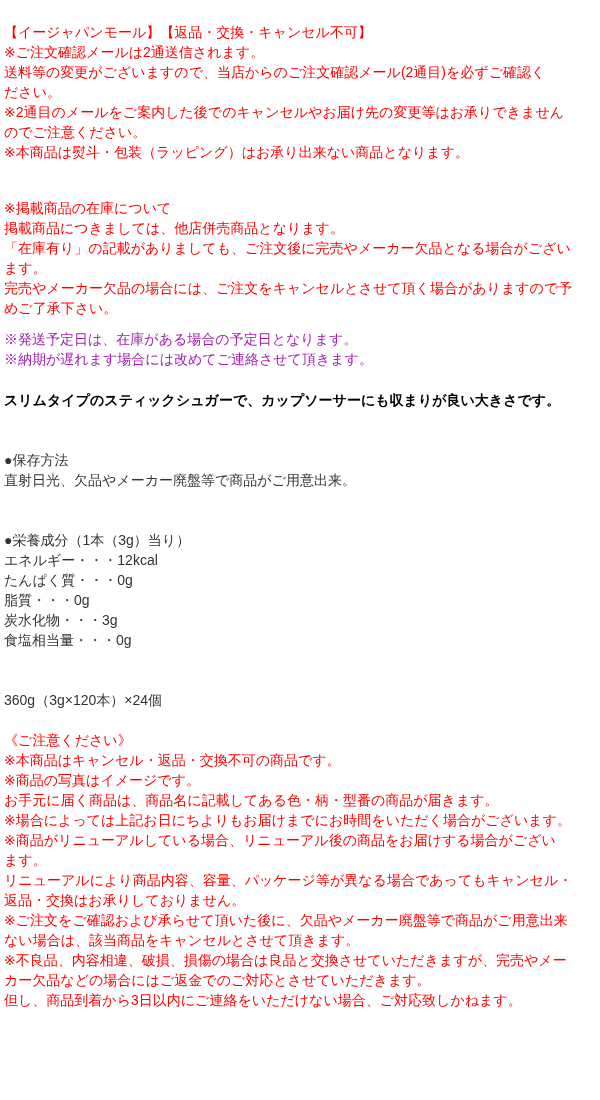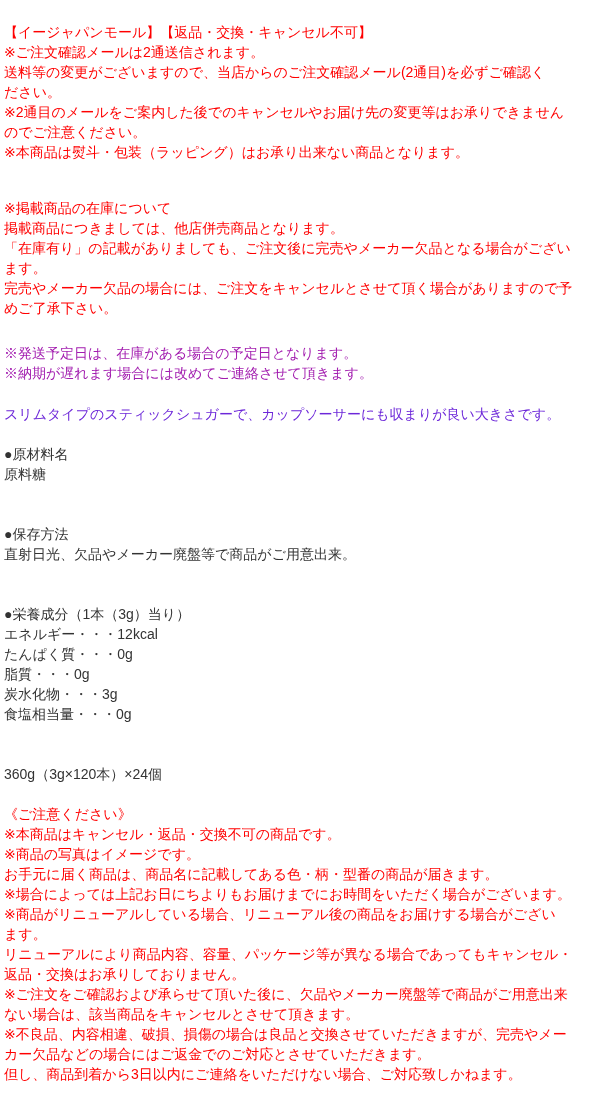--- a/index.html
+++ b/index.html
@@ -36,38 +36,34 @@
 <main class="content">
   <section class="text-section" style="color: rgb(255, 0, 0); margin-bottom: 36px;">
       <div class="line">【イージャパンモール】【返品・交換・キャンセル不可】</div>
       <div class="line">※ご注文確認メールは2通送信されます。</div>
       <div class="line">送料等の変更がございますので、当店からのご注文確認メール(2通目)を必ずご確認く</div>
       <div class="line">ださい。</div>
       <div class="line">※2通目のメールをご案内した後でのキャンセルやお届け先の変更等はお承りできません</div>
       <div class="line">のでご注意ください。</div>
       <div class="line">※本商品は熨斗・包装（ラッピング）はお承り出来ない商品となります。</div>
     </section>
-  <section class="text-section" style="color: rgb(255, 0, 0); margin-bottom: 26px;">
+  <section class="text-section" style="color: rgb(255, 0, 0); margin-bottom: 12px;">
       <div class="line">※掲載商品の在庫について</div>
       <div class="line">掲載商品につきましては、他店併売商品となります。</div>
       <div class="line">「在庫有り」の記載がありましても、ご注文後に完売やメーカー欠品となる場合がござい</div>
       <div class="line">ます。</div>
       <div class="line">完売やメーカー欠品の場合には、ご注文をキャンセルとさせて頂く場合がありますので予</div>
       <div class="line">めご了承下さい。</div>
     </section>
   <section class="text-section" style="color: #a21caf; margin-bottom: 20px; font-family: Liberation Mono, monospace;">
       <div class="line">※発送予定日は、在庫がある場合の予定日となります。</div>
       <div class="line">※納期が遅れます場合には改めてご連絡させて頂きます。</div>
     </section>
-  <section class="text-section" style="color: #6d28d9; margin-bottom: 20px;">
+  <section class="text-section" style="color: #000000; margin-bottom: 40px; font-weight: bold;">
       <div class="line">スリムタイプのスティックシュガーで、カップソーサーにも収まりが良い大きさです。</div>
-    </section>
-  <section class="text-section" style="color: rgb(51, 51, 51); margin-bottom: 40px;">
-      <div class="line">●原材料名</div>
-      <div class="line">原料糖</div>
     </section>
   <section class="text-section" style="color: rgb(51, 51, 51); margin-bottom: 40px;">
       <div class="line">●保存方法</div>
       <div class="line">直射日光、欠品やメーカー廃盤等で商品がご用意出来。</div>
     </section>
   <section class="text-section" style="color: rgb(51, 51, 51); margin-bottom: 40px;">
       <div class="line">●栄養成分（1本（3g）当り）</div>
       <div class="line">エネルギー・・・12kcal</div>
       <div class="line">たんぱく質・・・0g</div>
       <div class="line">脂質・・・0g</div>

